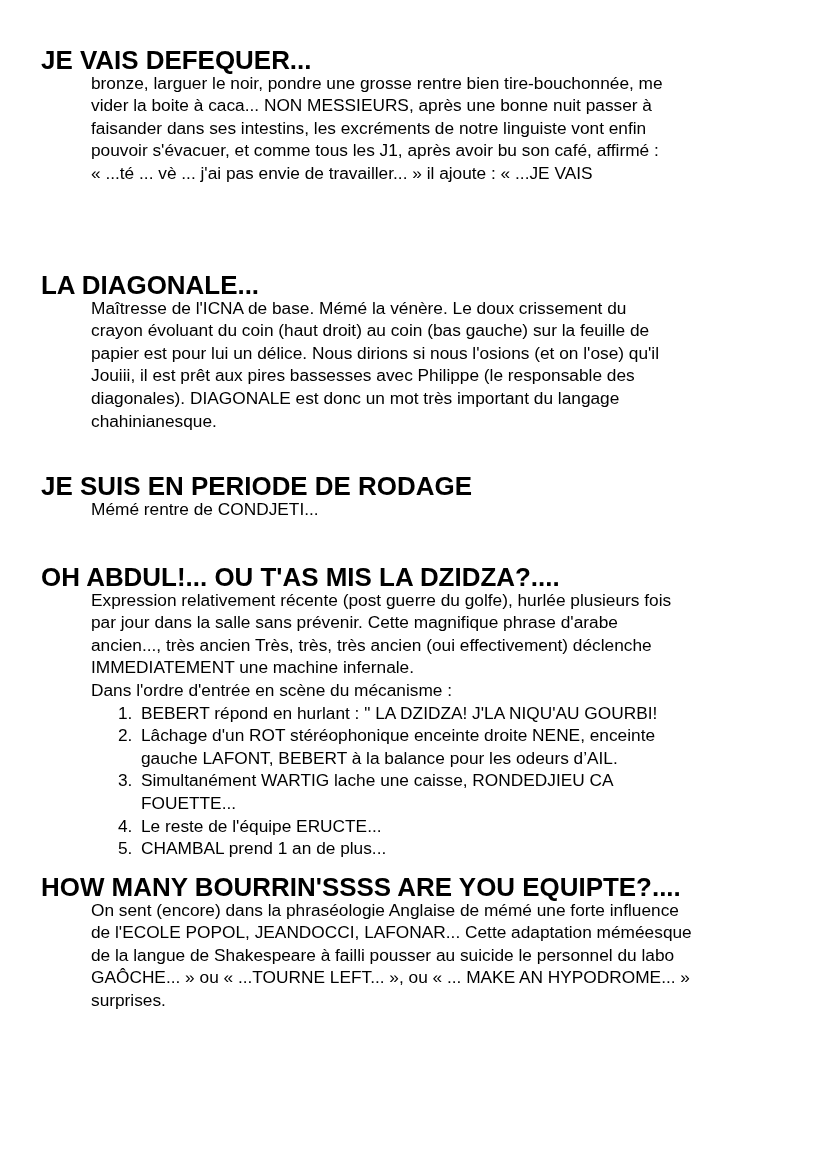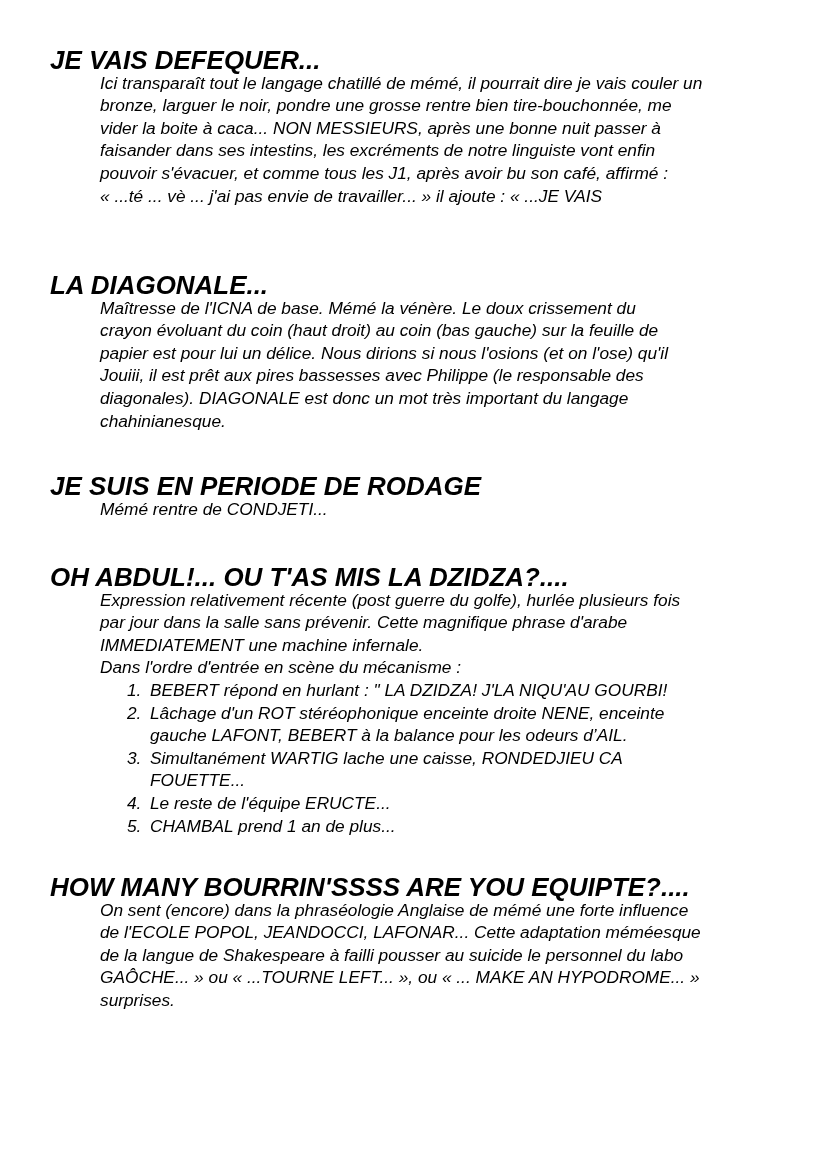--- a/index.html
+++ b/index.html
@@ -1,32 +1,31 @@
 <!DOCTYPE html>
 <html><head>
 <meta charset="utf-8">
 <style>
   html, body { margin:0; padding:0; background:#ffffff; }
   body { width:826px; height:1169px; position:relative; overflow:hidden;
          font-family:"Liberation Sans", sans-serif; color:#000; font-size:17.3px; line-height:22.6px; }
-  .section { position:absolute; left:50px; width:740px;font-style:italic; }
+  .section { position:absolute; left:41px; width:740px; }
   .heading { font-weight:bold; margin:0; white-space:nowrap; }
   .body { margin:0 0 0 50px; }
   .line { display:block; white-space:nowrap; }
   ol { margin:0; padding:0; list-style:none; }
   ol li { position:relative; padding-left:50px; }
   ol li .num { position:absolute; left:27px; }
 </style>
 </head>
 <body>
 
 <div class="section" style="top:49px;">
   <h2 class="heading">JE VAIS DEFEQUER...</h2>
   <div class="body">
-    <span class="line">Ici transparaît tout le langage chatillé de mémé, il pourrait dire je vais couler un</span>
     <span class="line">bronze, larguer le noir, pondre une grosse rentre bien tire-bouchonnée, me</span>
     <span class="line">vider la boite à caca... NON MESSIEURS, après une bonne nuit passer à</span>
     <span class="line">faisander dans ses intestins, les excréments de notre linguiste vont enfin</span>
     <span class="line">pouvoir s'évacuer, et comme tous les J1, après avoir bu son café, affirmé :</span>
     <span class="line">« ...té ... vè ... j'ai pas envie de travailler... » il ajoute : « ...JE VAIS</span>
   </div>
 </div>
 
 <div class="section" style="top:274px;">
   <h2 class="heading">LA DIAGONALE...</h2>
@@ -45,20 +44,21 @@
   <div class="body">
     <span class="line">Mémé rentre de CONDJETI...</span>
   </div>
 </div>
 
 <div class="section" style="top:566px;">
   <h2 class="heading">OH ABDUL!... OU T'AS MIS LA DZIDZA?....</h2>
   <div class="body">
     <span class="line">Expression relativement récente (post guerre du golfe), hurlée plusieurs fois</span>
     <span class="line">par jour dans la salle sans prévenir. Cette magnifique phrase d'arabe</span>
+    <span class="line">ancien..., très ancien Très, très, très ancien (oui effectivement) déclenche</span>
     <span class="line">IMMEDIATEMENT une machine infernale.</span>
     <span class="line">Dans l'ordre d'entrée en scène du mécanisme :</span>
     <ol>
       <li>
         <span class="num">1.</span>
         <span class="line">BEBERT répond en hurlant : " LA DZIDZA!  J'LA NIQU'AU GOURBI!</span>
       </li>
       <li>
         <span class="num">2.</span>
         <span class="line">Lâchage d'un ROT stéréophonique enceinte droite NENE, enceinte</span>

